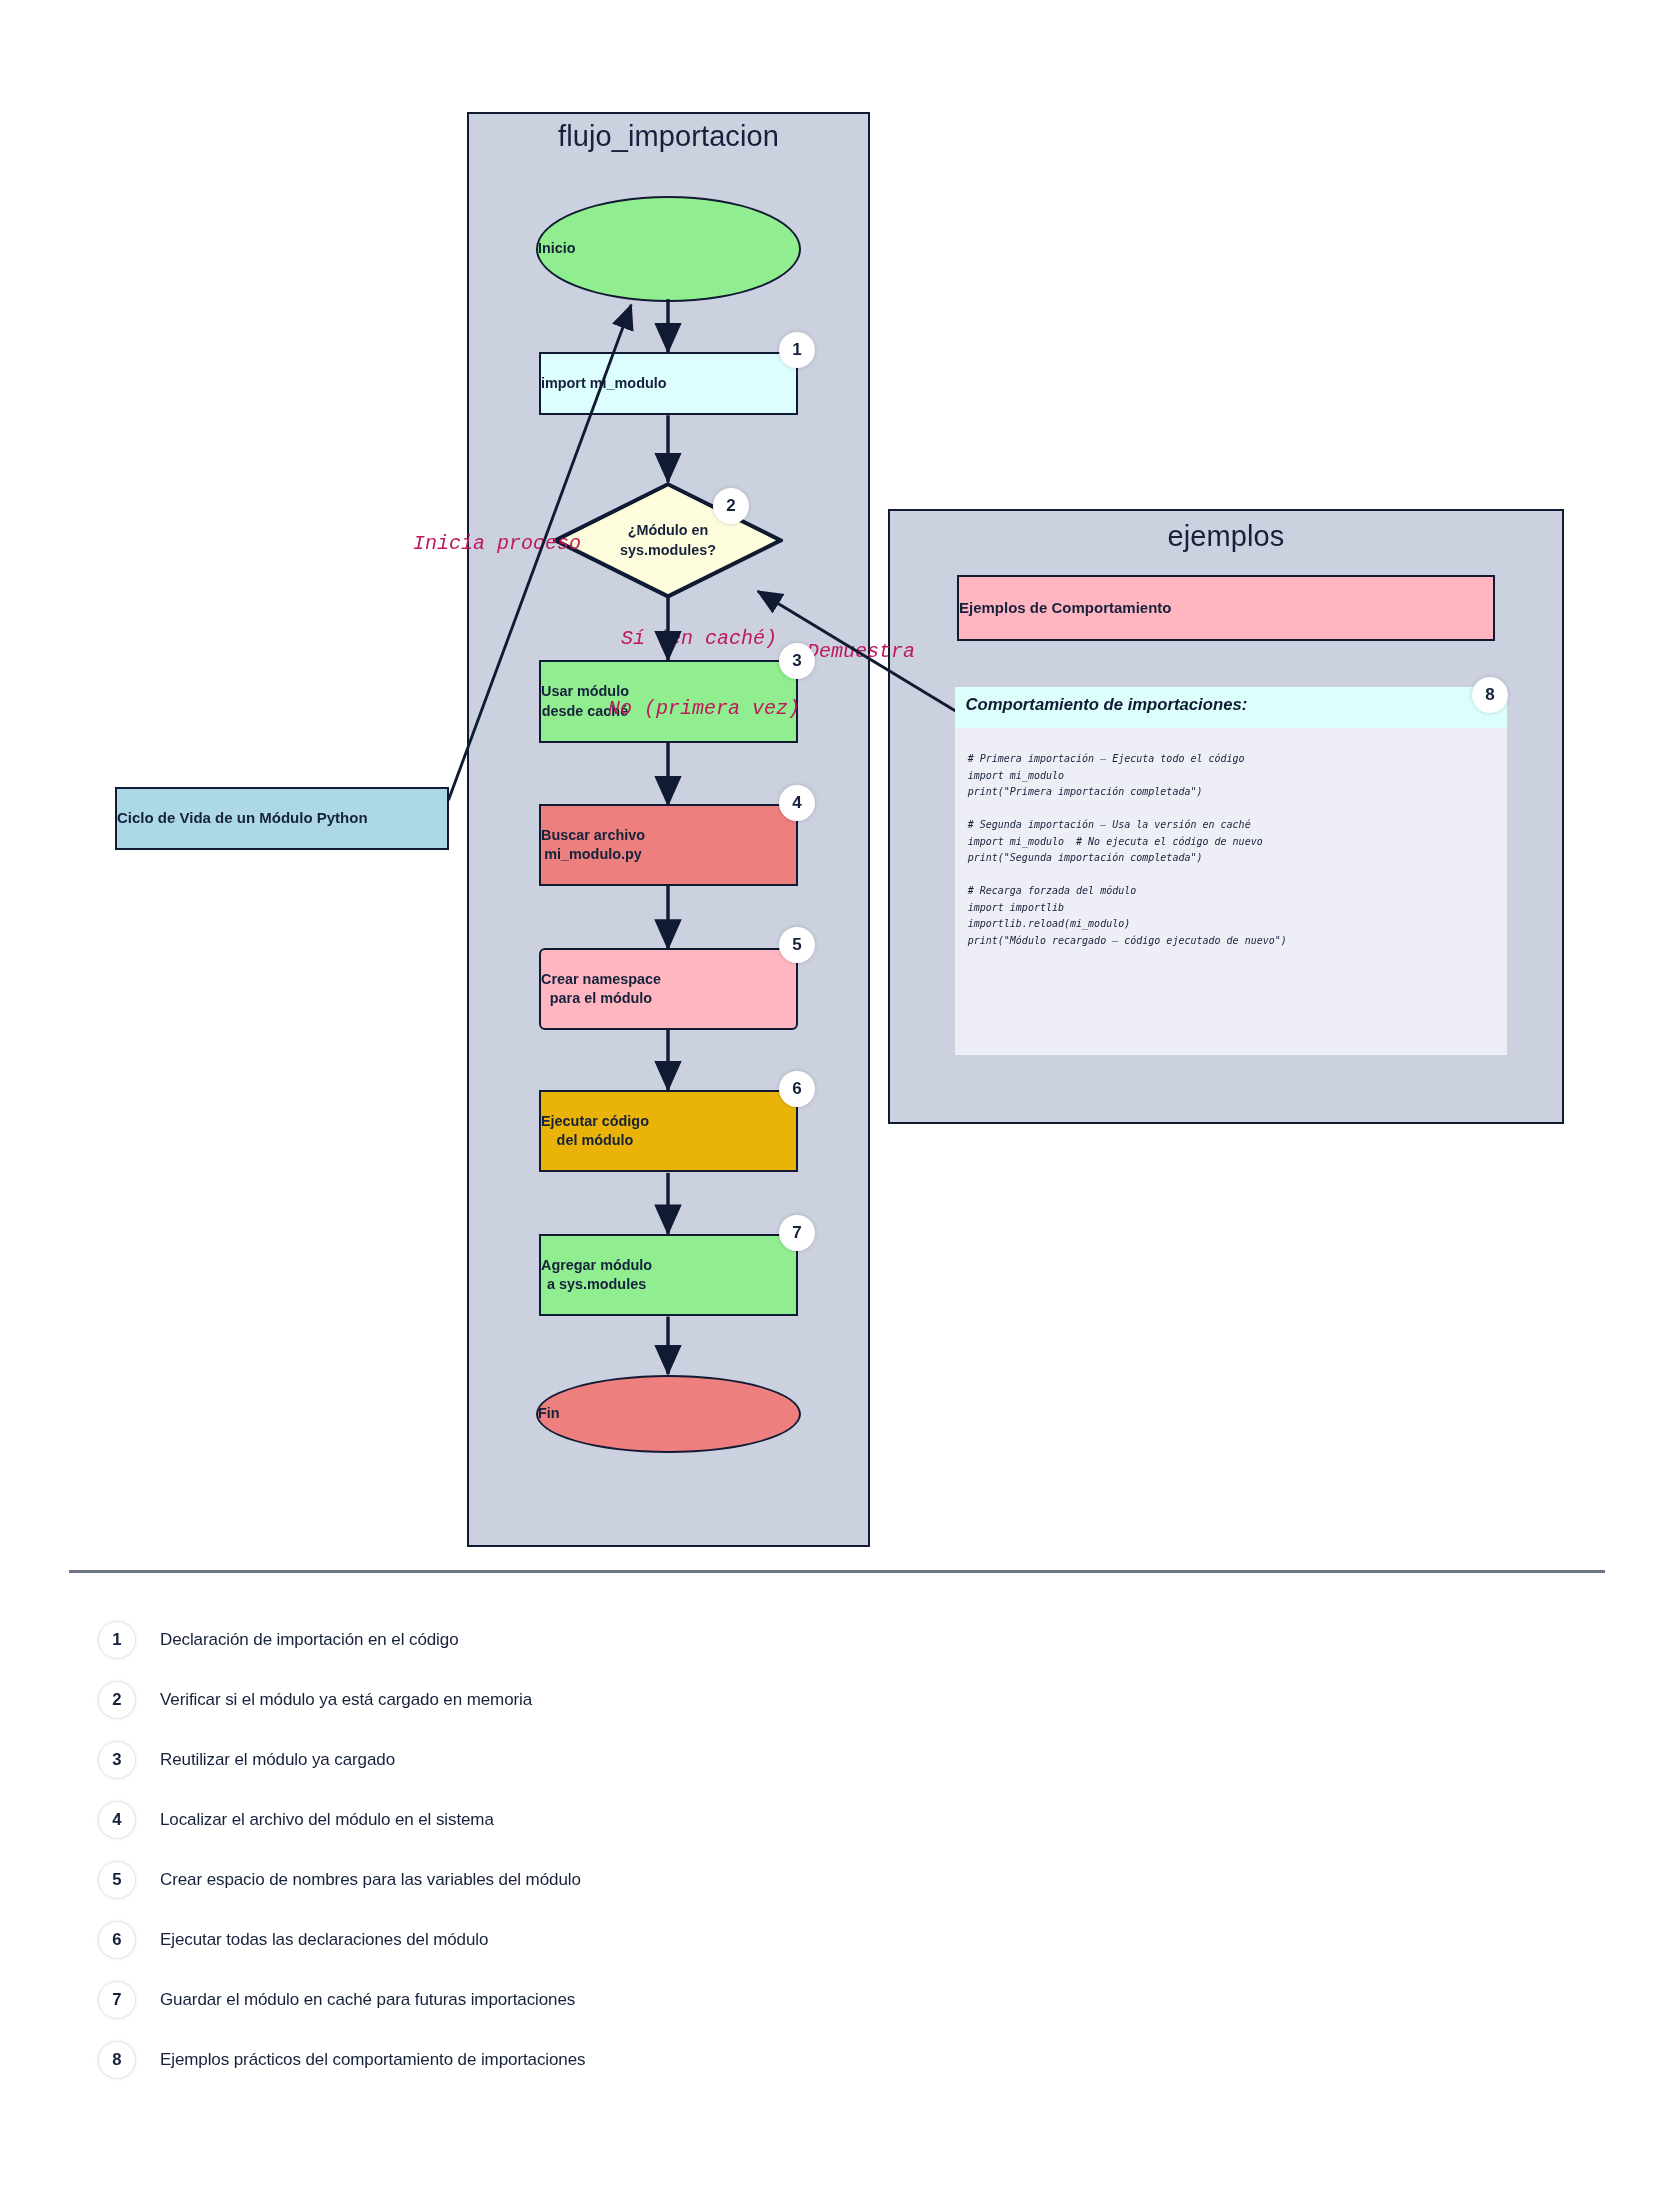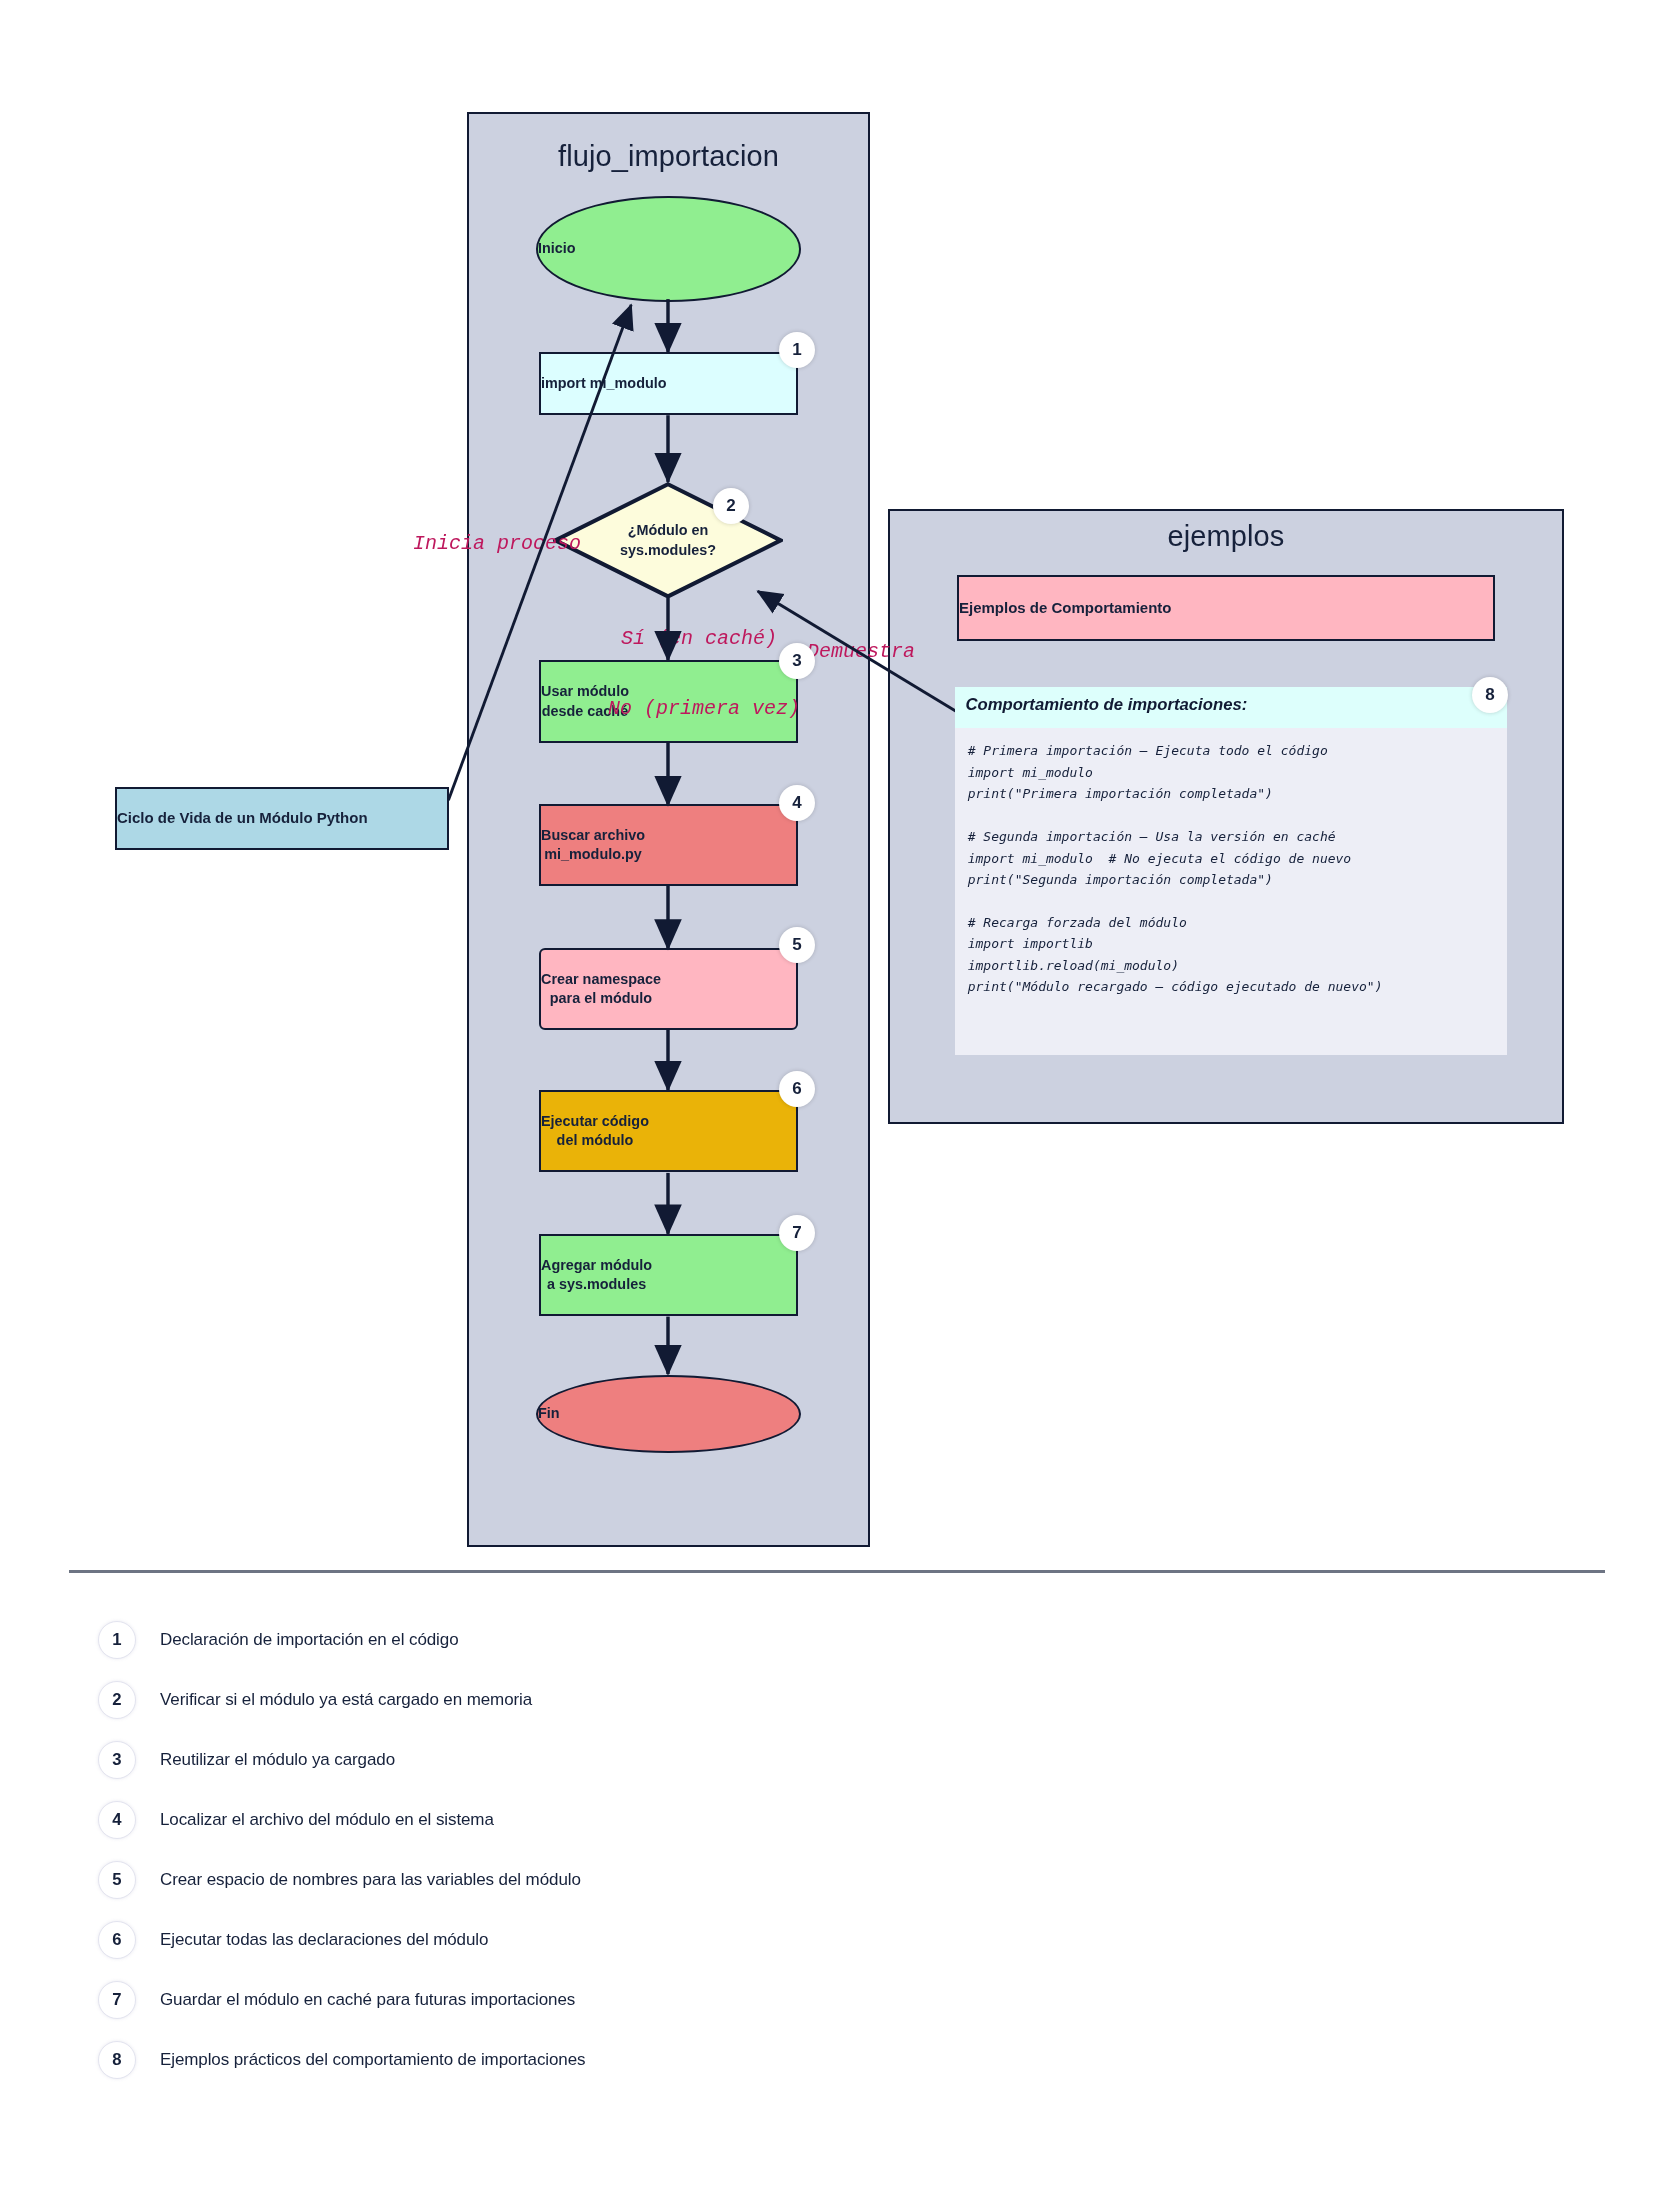--- a/index.html
+++ b/index.html
@@ -114,25 +114,26 @@
   }
   .code-callout-head {
     background: #ddfffc;
     padding: 8px 10.4px 12.7px 10.4px;
     font-weight: bold;
     font-size: 16.7px;
     color: #111a33;
   }
   .code-callout-body {
     font-family: "DejaVu Sans Mono", monospace;
-    font-size: 13px;
+    font-size: 10px;
     line-height: 1.65;
     color: #16213b;
     padding: 12.7px 12.7px 17px 12.7px;
     white-space: pre;
+    margin-top: 11px;
   }
 
   
   svg.links {
     position: absolute;
     inset: 0;
     width: 1674px;
     height: 2194px;
     pointer-events: none;
     z-index: 10;
@@ -179,21 +180,21 @@
     letter-spacing: -0.1px;
   }
 </style>
 </head>
 <body>
 
 <div class="canvas">
 
   <div class="subgraph" style="left:467px; top:112px; width:403px; height:1435px;">
   </div>
-  <div class="subgraph-title" style="left:467px; top:140px; width:403px;">flujo_importacion</div>
+  <div class="subgraph-title" style="left:467px; top:120px; width:403px;">flujo_importacion</div>
 
   <div class="subgraph" style="left:888px; top:509px; width:676px; height:615px;">
   </div>
   <div class="subgraph-title" style="left:888px; top:520px; width:676px;">ejemplos</div>
 
   <svg class="links" viewBox="0 0 2912 3816" xmlns="http://www.w3.org/2000/svg">
     <defs>
       <marker id="arrow" markerWidth="11" markerHeight="11" refX="8.5" refY="4" orient="auto" markerUnits="strokeWidth">
         <path d="M0,0 L9,4 L0,8 z" fill="#111a33"></path>
       </marker>

